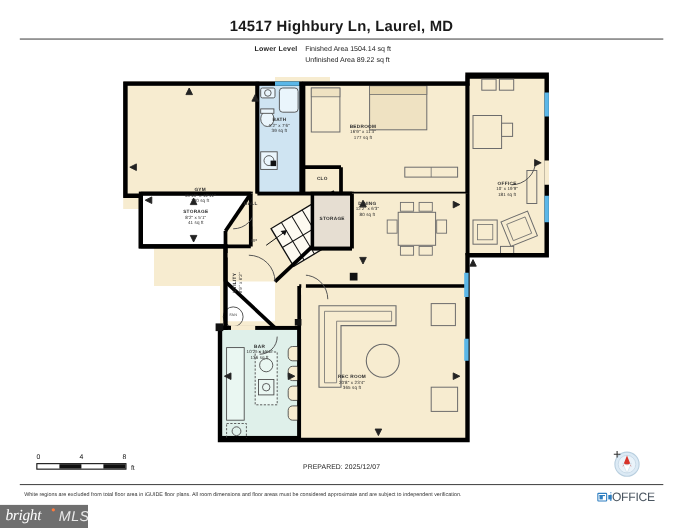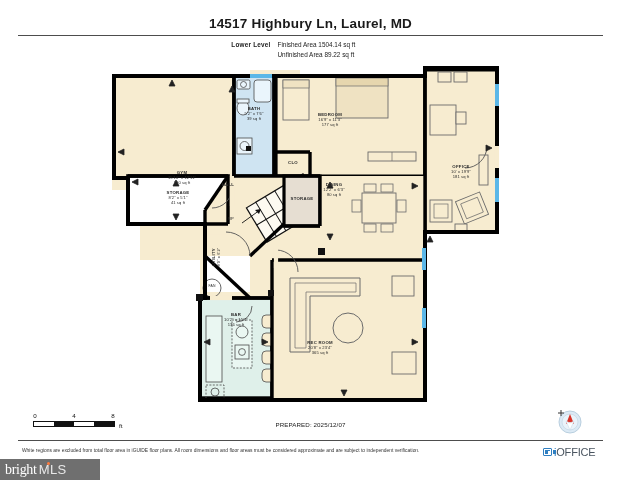--- a/index.html
+++ b/index.html
@@ -70,22 +70,22 @@
   .iguide .mark:after{
     content:"";position:absolute;left:1.2px;top:1px;width:4.6px;height:3px;
     border-top:1.2px solid #2f7fc1;
   }
   .iguide .txt{font-size:11px;color:#4a5560;letter-spacing:-.2px;}
   .iguide .txt b{color:#2f7fc1;font-weight:normal;}
   
   .compass{position:absolute;left:552px;top:406px;width:34px;height:30px;}
   
   .brightmls{
-    position:absolute;left:0px;top:459px;width:100px;height:21px;background:#6f6f6f;
-    display:flex;align-items:center;padding-left:5px;box-sizing:border-box;gap:2px;
+    position:absolute;left:0px;top:459px;width:80px;height:21px;background:#6f6f6f;
+    display:flex;align-items:center;padding-left:5px;box-sizing:border-box;gap:16px;font-style:italic;
   }
   .brightmls .b1{font-family:"Liberation Serif", serif;font-size:14px;color:#fff;letter-spacing:-.3px;}
   .brightmls .b2{font-size:13px;color:#e8e8e8;letter-spacing:.4px;}
   .brightmls .dot{position:absolute;left:47px;top:3px;width:3px;height:3px;border-radius:50%;background:#ff7a3d;}
 </style>
 </head>
 <body>
 
 <div class="page">
 

